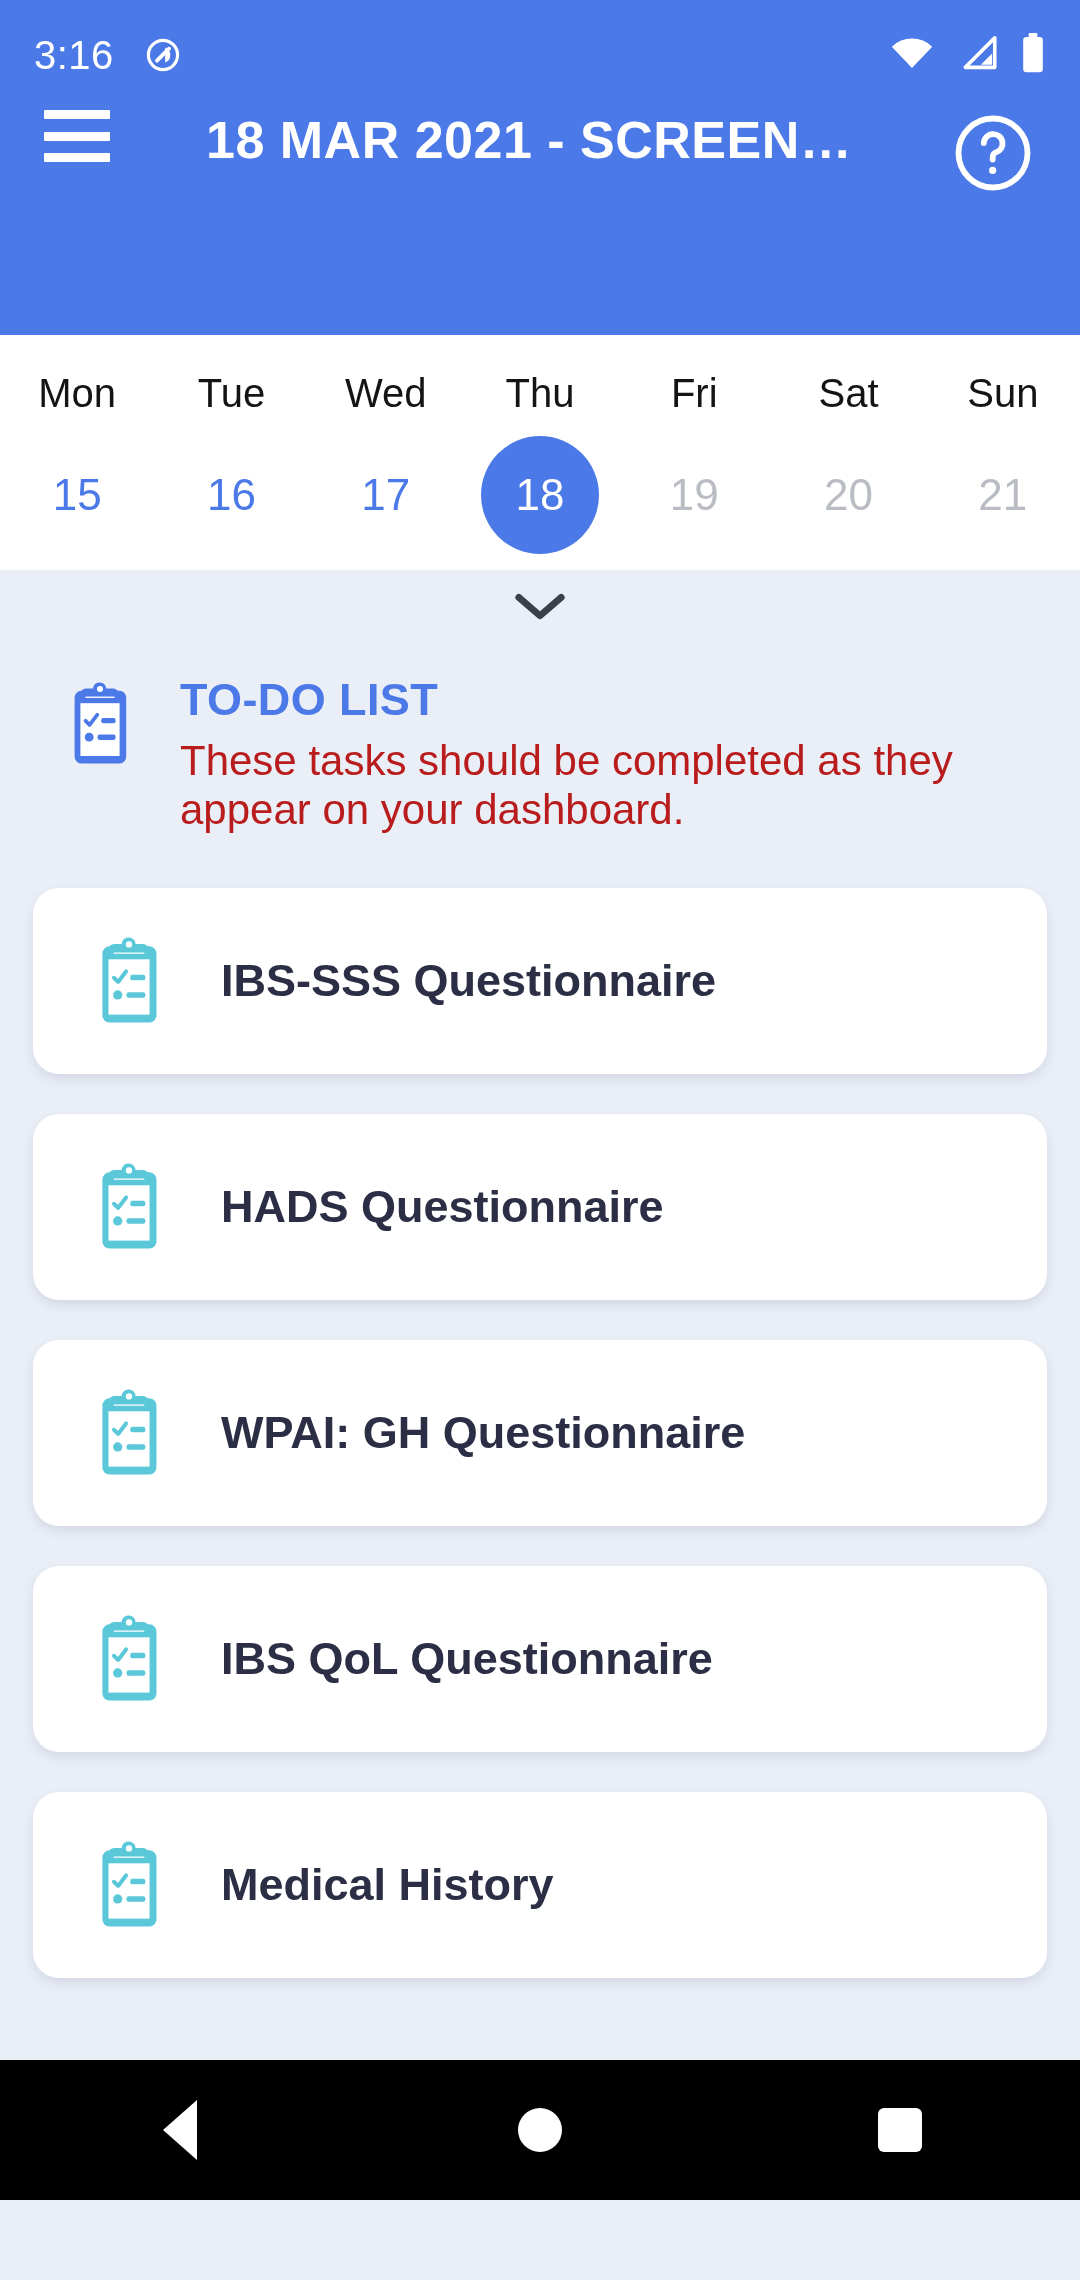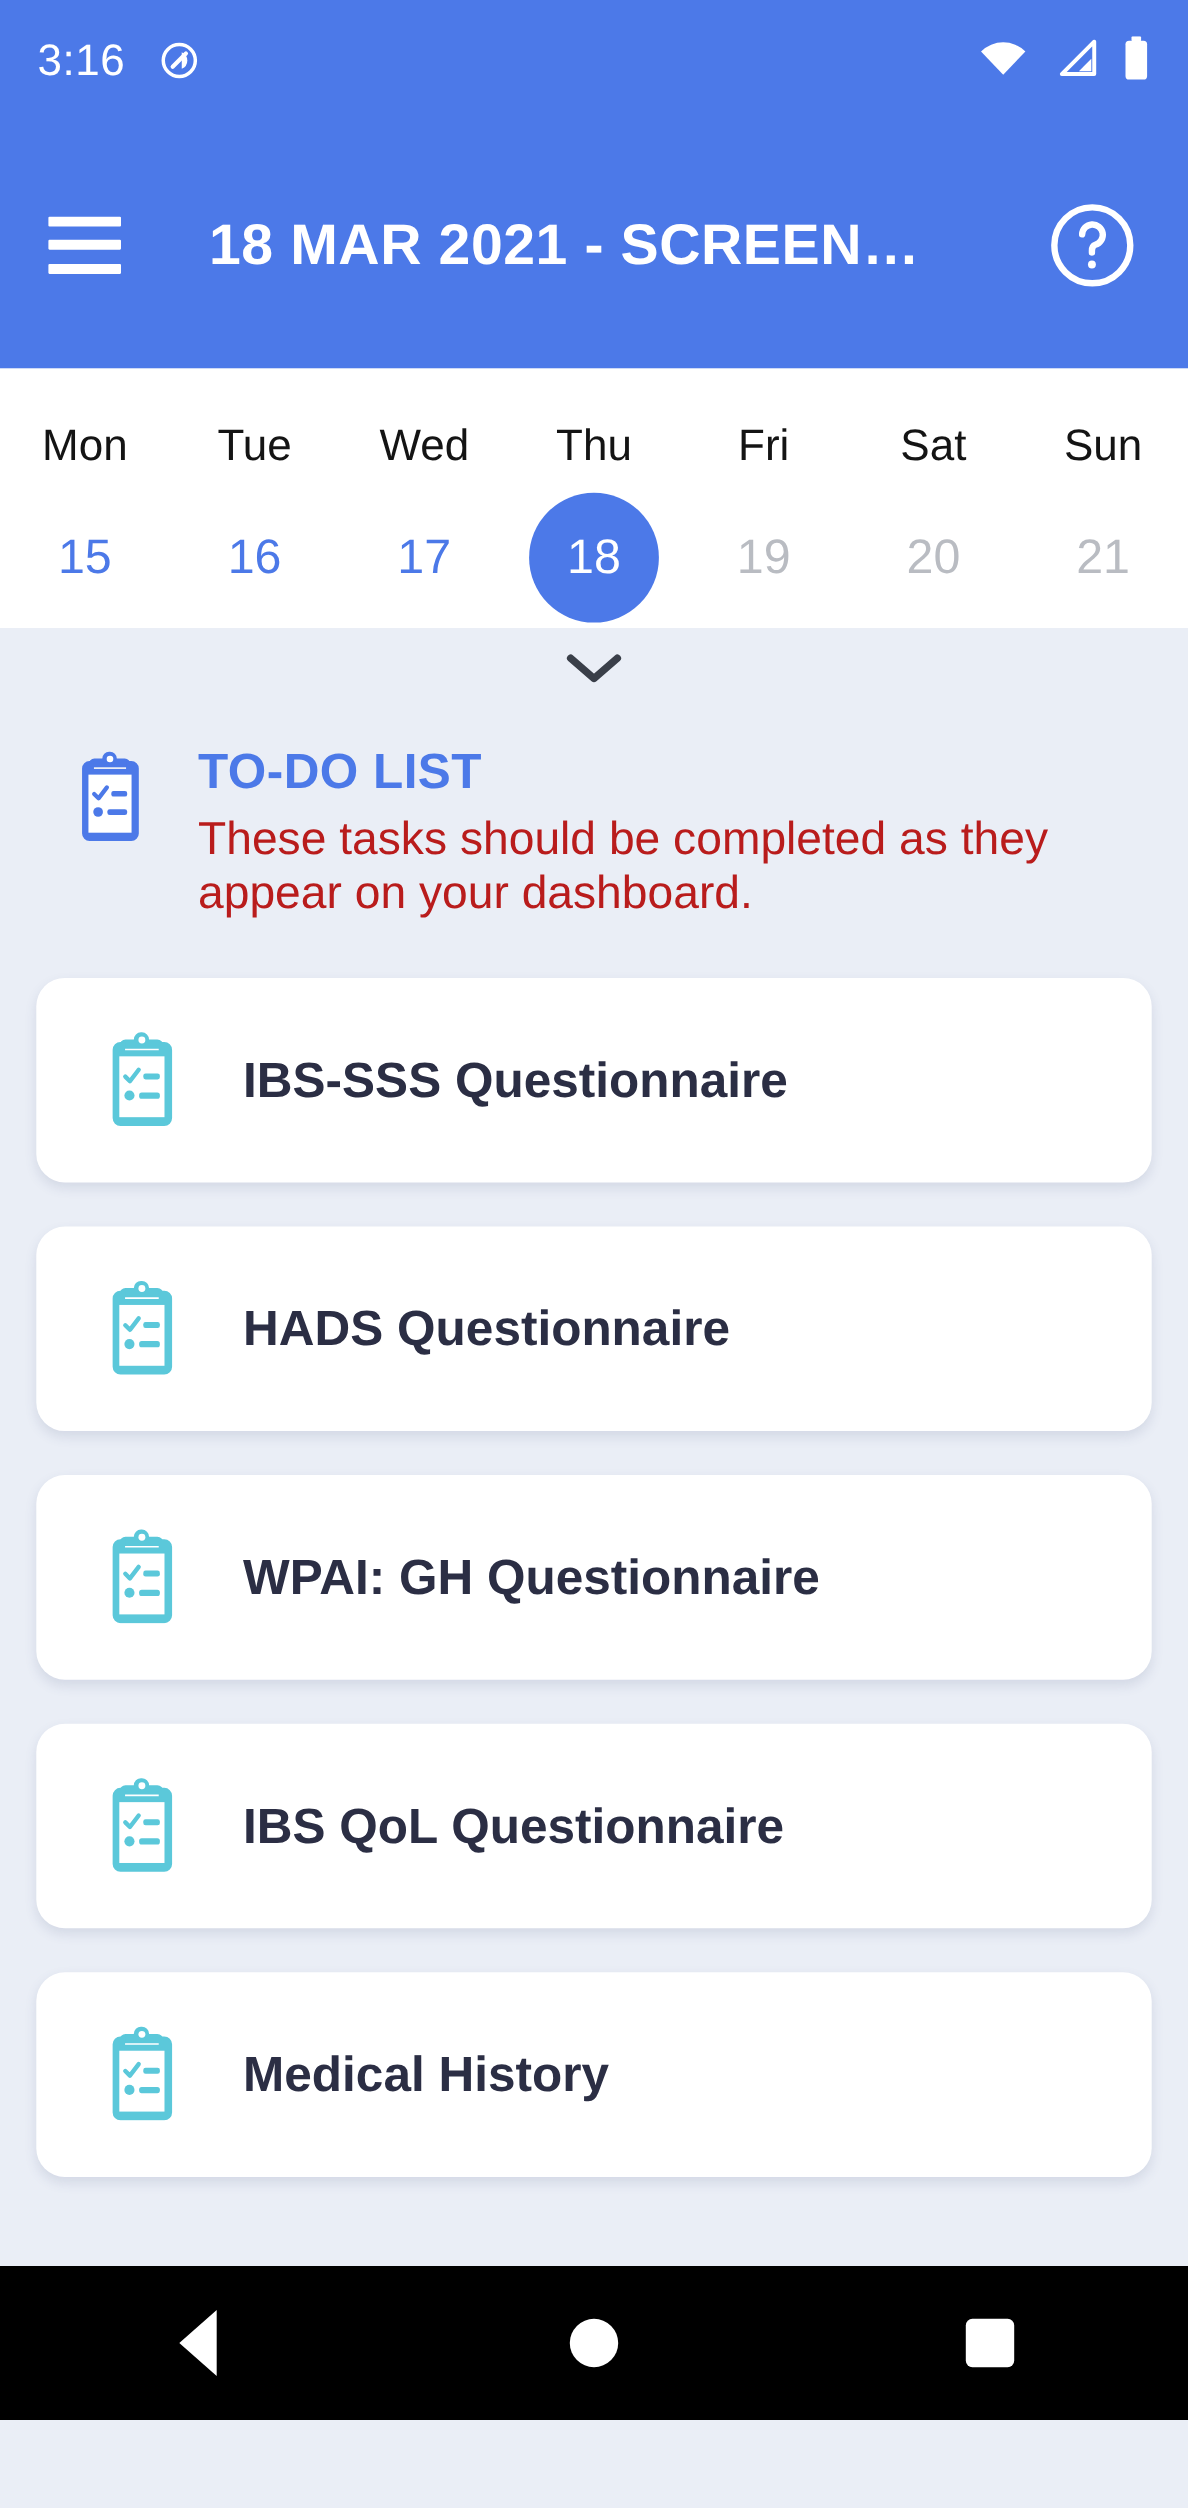--- a/index.html
+++ b/index.html
@@ -16,32 +16,32 @@
     height:110px; background:#4C79E8; flex:0 0 110px;
     display:flex; align-items:center; padding:0 34px; color:#fff;
   }
   .status-time { font-size:40px; letter-spacing:.5px; }
   .status-left-icons { display:flex; align-items:center; margin-left:30px; }
   .status-right { margin-left:auto; display:flex; align-items:center; gap:22px; }
 
   
   .appbar {
     height:225px; flex:0 0 225px; background:#4C79E8;
-    display:flex; align-items:center; padding:0 44px; color:#fff;
+    display:flex; padding:0 44px; color:#fff;gap:16px;
   }
   .hamburger { width:66px; height:52px; display:flex; flex-direction:column; justify-content:space-between; cursor:pointer; }
   .hamburger span { display:block; height:9px; background:#fff; border-radius:1px; }
   .appbar-title {
     margin-left:80px; font-size:52px; font-weight:700; letter-spacing:.5px;
     white-space:nowrap; overflow:hidden;
   }
   .help-btn { margin-left:auto; width:86px; height:86px; display:flex; align-items:center; justify-content:center; cursor:pointer; }
 
   
-  .calendar { background:#fff; flex:0 0 235px; padding-top:32px; }
+  .calendar { background:#fff; flex:0 0 235px; padding-top:20px; }
   .cal-row { display:flex; }
   .cal-cell { flex:1; display:flex; align-items:center; justify-content:center; }
   .cal-dow { height:76px; font-size:40px; color:#141414; }
   .cal-date-cell { height:128px; }
   .cal-date {
     width:118px; height:118px; border-radius:50%;
     display:flex; align-items:center; justify-content:center;
     font-size:44px; color:#4C79E8; cursor:pointer;
   }
   .cal-date.selected { background:#4C79E8; color:#fff; }

